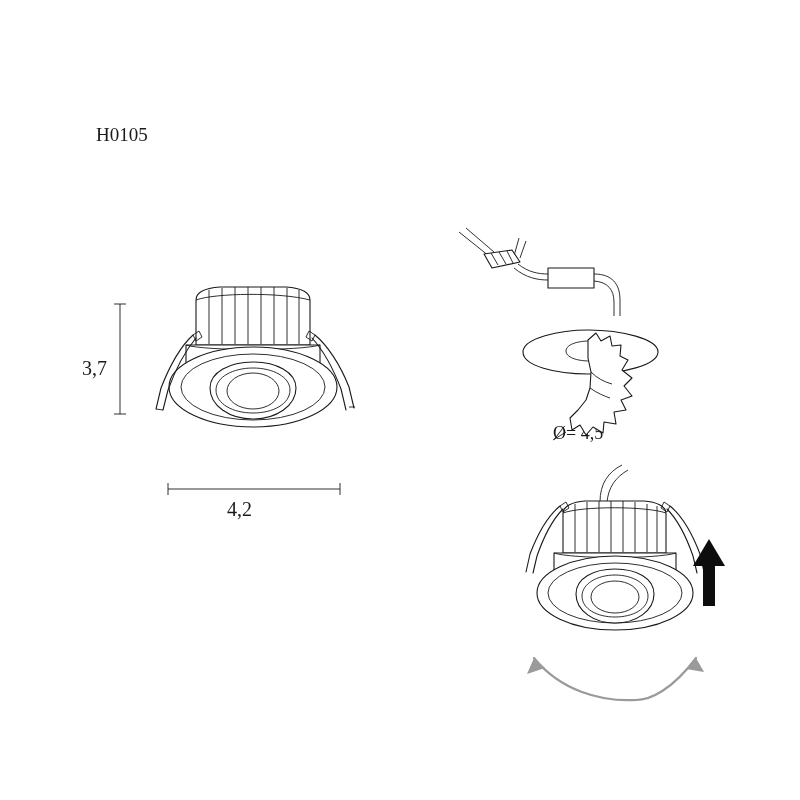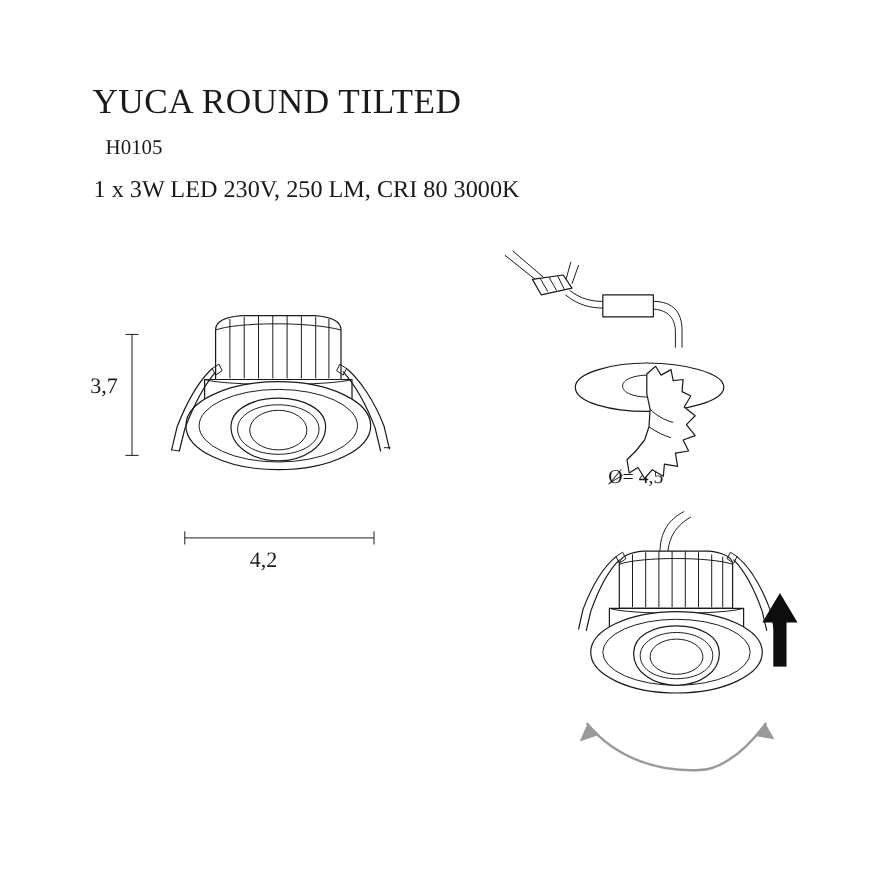--- a/index.html
+++ b/index.html
@@ -38,21 +38,21 @@
   .specs {
     position: absolute;
     left: 85px;
     top: 159px;
     font-size: 22px;
     white-space: nowrap;
   }
   .dim-height {
     position: absolute;
     left: 82px;
-    top: 340px;
+    top: 357px;
     font-size: 20px;
   }
   .dim-width {
     position: absolute;
     left: 227px;
     top: 498px;
     font-size: 20px;
   }
   .dim-dia {
     position: absolute;
@@ -77,23 +77,21 @@
   .ln { fill: none; stroke: #1a1a1a; stroke-width: 1.1; stroke-linecap: round; stroke-linejoin: round; }
   .ln-thin { fill: none; stroke: #1a1a1a; stroke-width: 0.9; }
   .ln-grey { fill: none; stroke: #9a9a9a; stroke-width: 2.2; stroke-linecap: round; }
   .fillw { fill: #ffffff; }
 </style>
 </head>
 <body>
 
 <div class="sheet">
 
-  <div class="title">YUCA ROUND TILTED</div>
   <div class="code">H0105</div>
-  <div class="specs">1 x 3W LED 230V, 250 LM, CRI 80 3000K</div>
 
   <div class="dim-height">3,7</div>
   <div class="dim-width">4,2</div>
   <div class="dim-dia">Ø= 4,5</div>
   <div class="driver-label">Driver</div>
 
   <svg viewBox="0 0 800 800">
 
     <g>
       <line class="ln-thin" x1="120" y1="304" x2="120" y2="414"></line>

